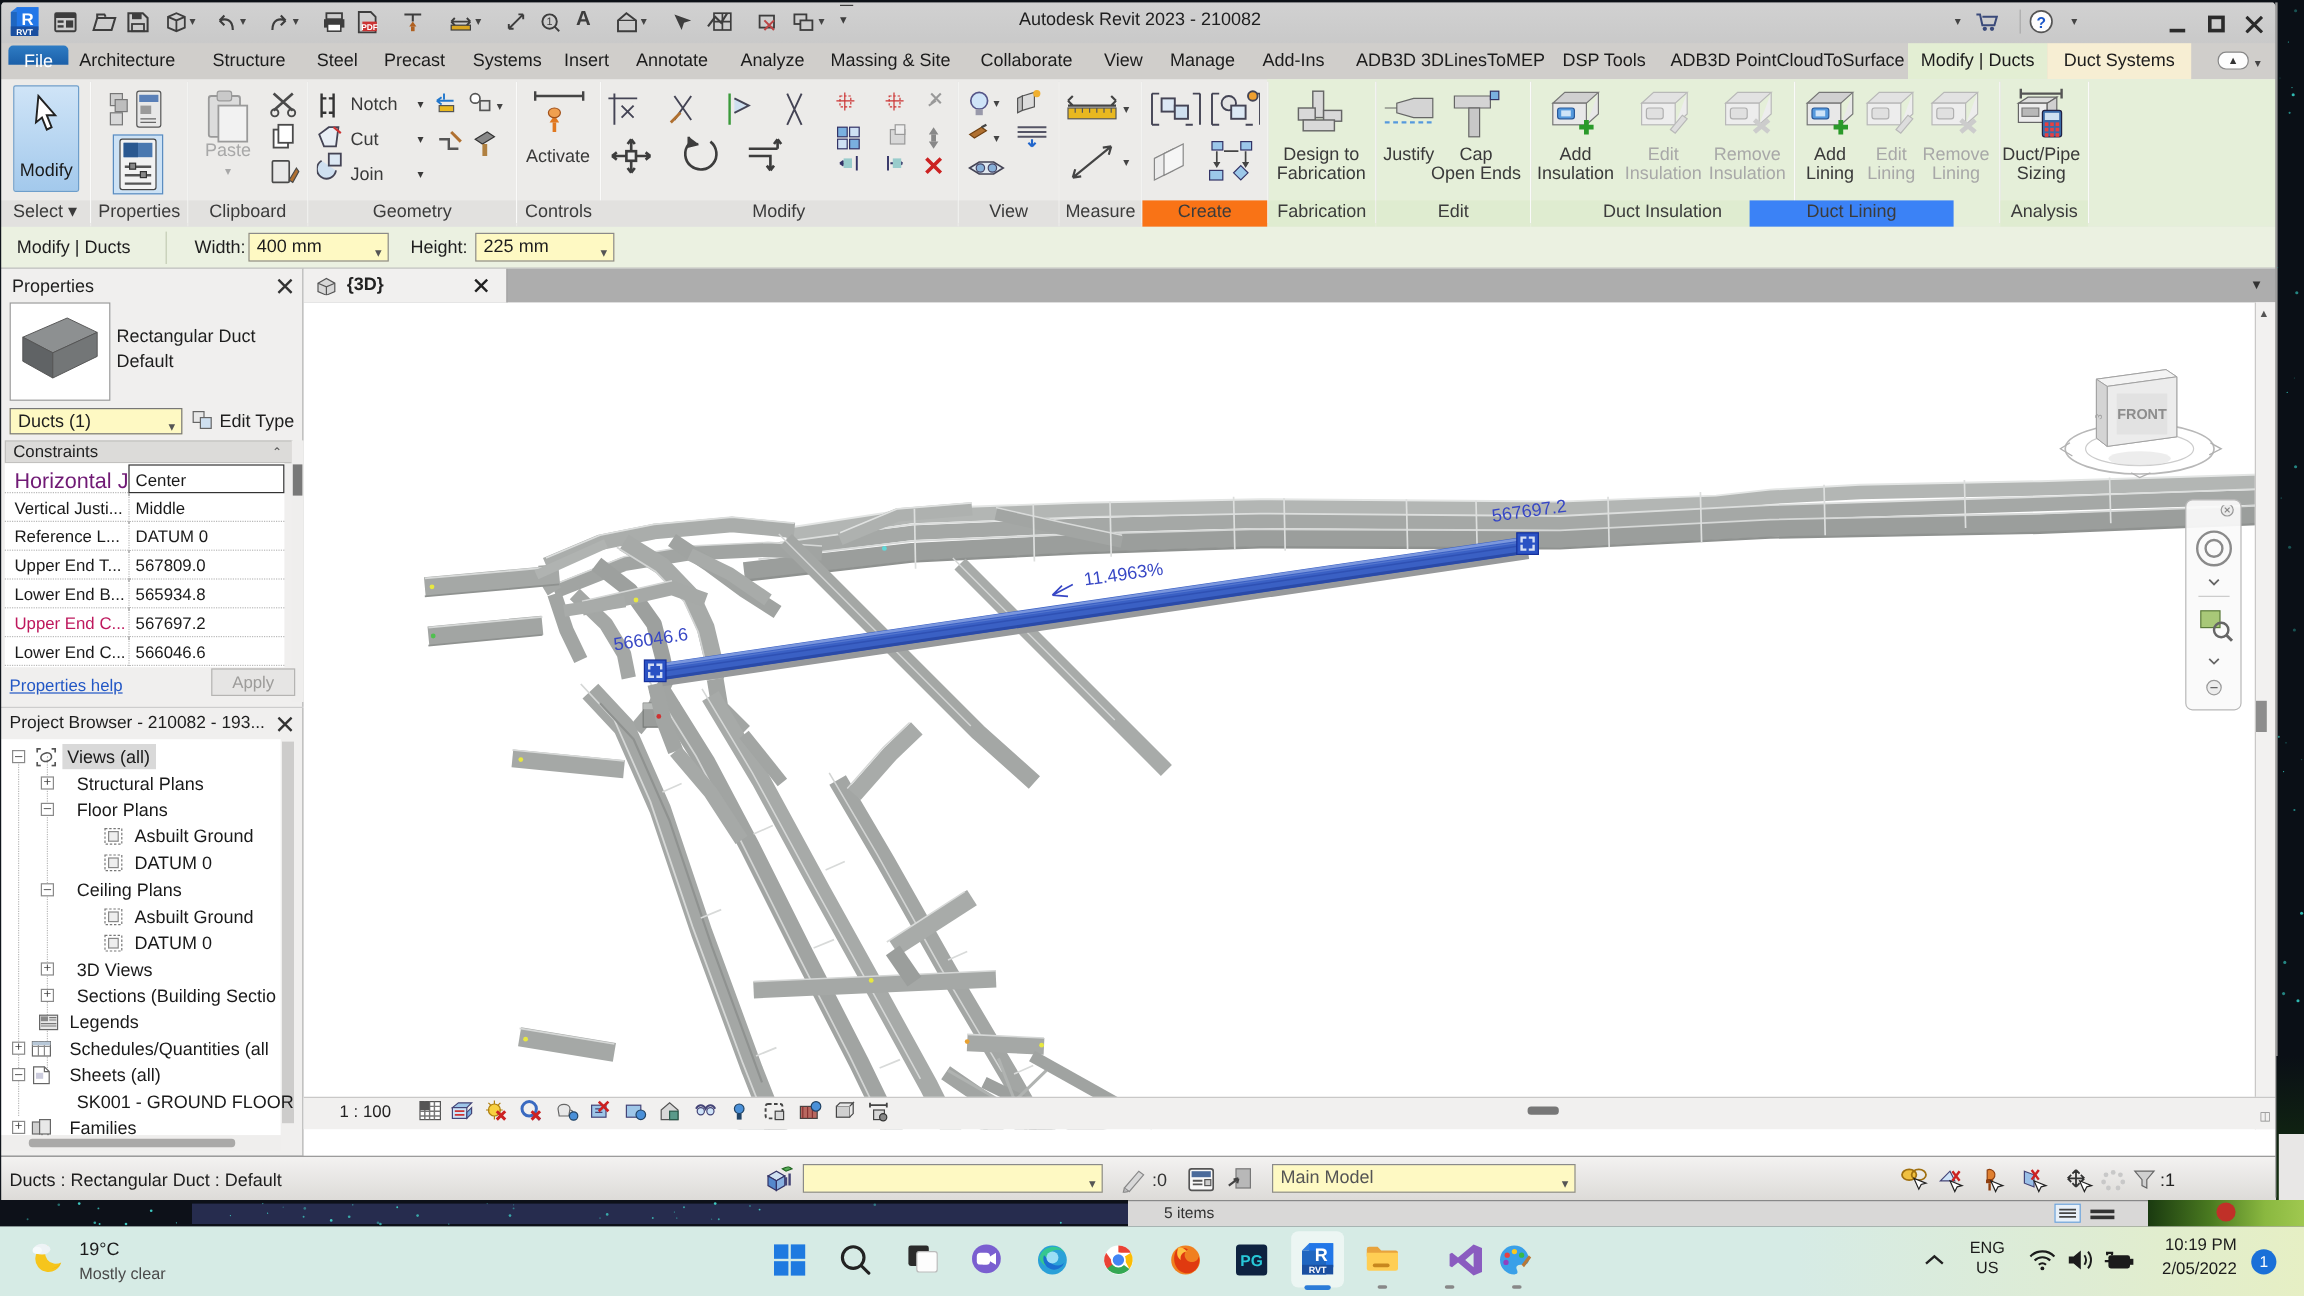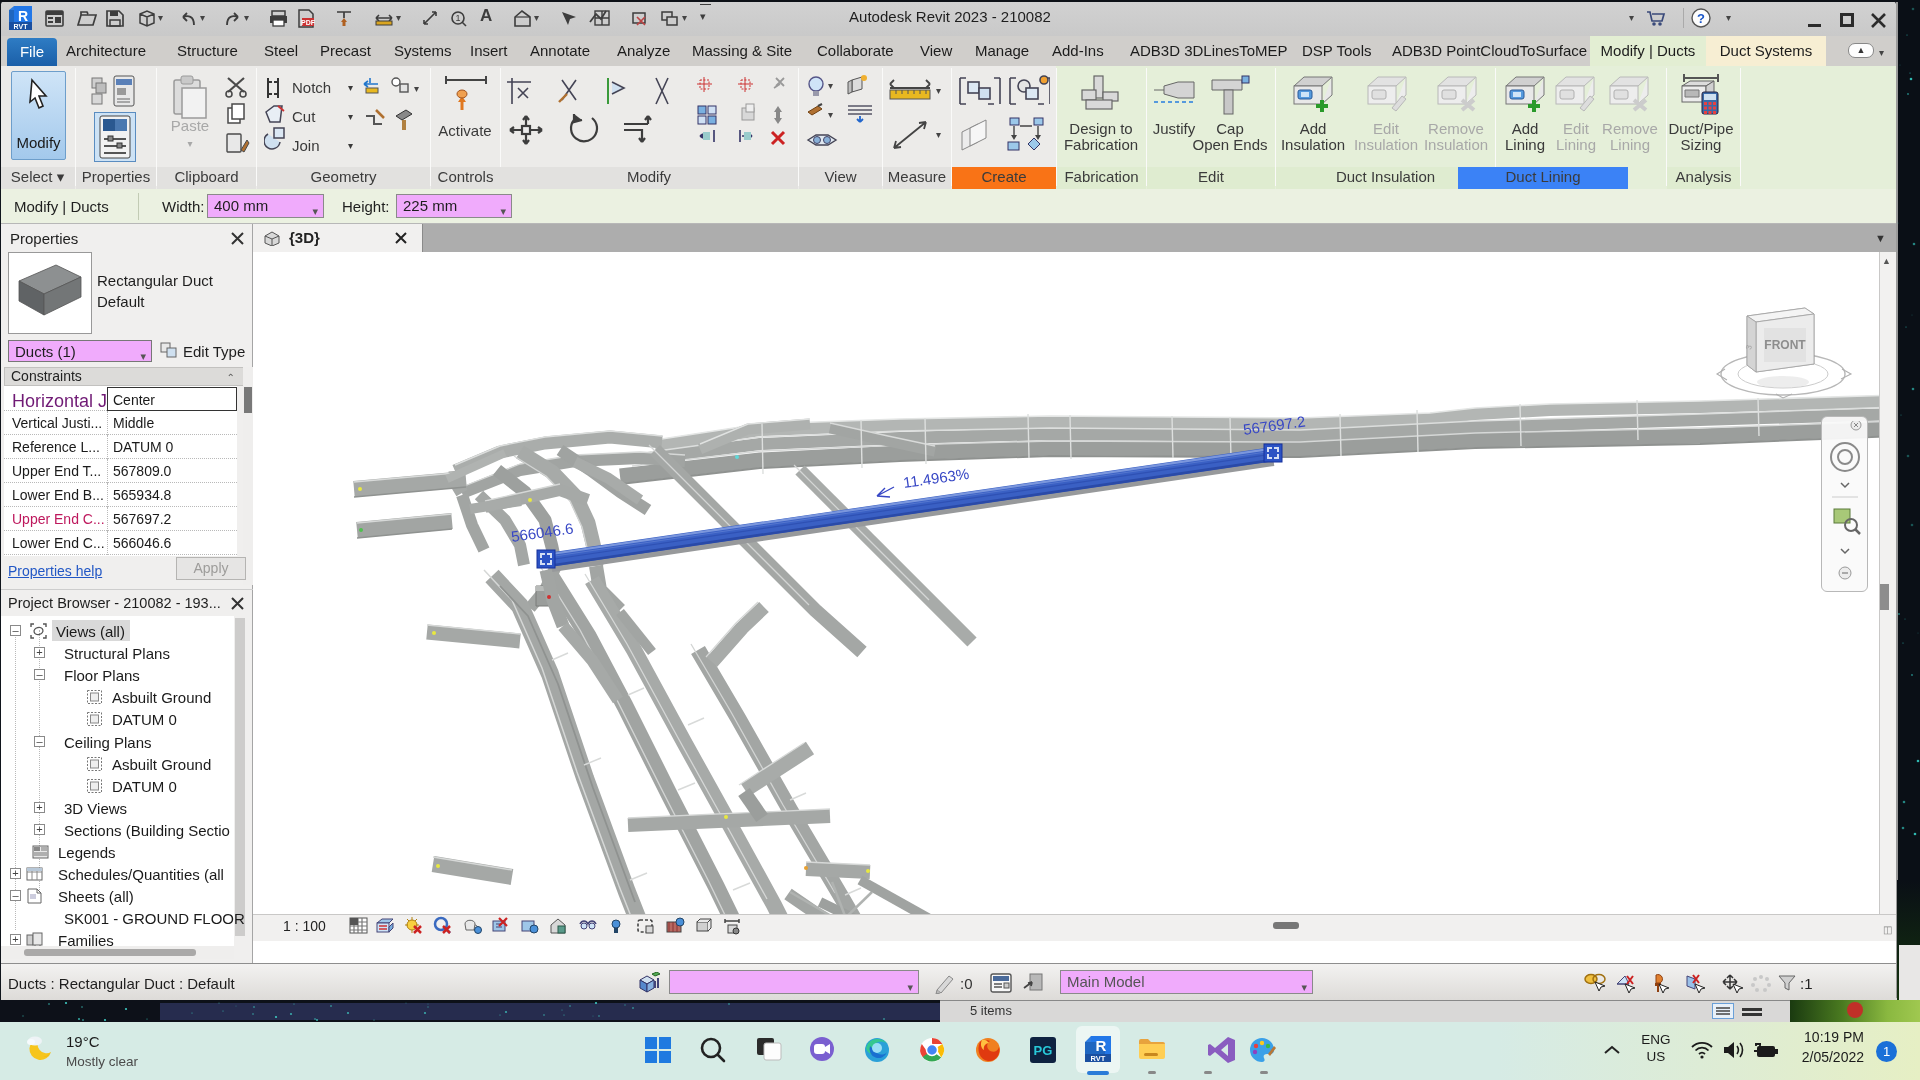--- a/index.html
+++ b/index.html
@@ -9,21 +9,21 @@
 .ticon{position:absolute;top:8px;height:20px;color:#3c3c3c;font-size:15px}
 #tabrow{position:absolute;left:0;top:36px;width:1897px;height:30px;background:#d0cecb;font-size:15px;color:#1c1c1c}
 .rtab{position:absolute;top:0;height:30px;line-height:30px;white-space:nowrap}
 #ribbon{position:absolute;left:0;top:66px;width:1897px;height:123px;background:#ecebe9}
 .rib-green{position:absolute;background:#e5efd9}
 .plabel{position:absolute;top:101px;height:22px;line-height:20px;font-size:15px;color:#3b3b3b;text-align:center}
 .psep{position:absolute;top:2px;width:1px;height:118px;background:#cfcecc;border-right:1px solid #fafaf9}
 .rtext{position:absolute;font-size:15px;color:#3a3a3a;text-align:center;line-height:16px}
 .gray{color:#a8a8a8}
 #optbar{position:absolute;left:0;top:189px;width:1897px;height:35px;background:#ebf1e1;border-bottom:1px solid #b7b7b7;font-size:15px;color:#1e1e1e}
-.combo{position:absolute;background:#f0abfc;border:1px solid #8a8a8a;font-size:15px;color:#1e1e1e;line-height:22px;padding-left:6px}
+.combo{position:absolute;background:#fef9c3;border:1px solid #8a8a8a;font-size:15px;color:#1e1e1e;line-height:22px;padding-left:6px}
 .combo .arr{position:absolute;right:5px;top:0;color:#555;font-size:11px}
 #props{position:absolute;left:0;top:224px;width:253px;height:365px;background:#f0efee;border-right:1px solid #a5a5a5}
 #pbrowser{position:absolute;left:0;top:590px;width:253px;height:373px;background:#f0efee;border-right:1px solid #a5a5a5}
 #statusbar{position:absolute;left:0;top:963px;width:1897px;height:37px;background:linear-gradient(#f3f2f1,#dddbd8);border-top:1px solid #8e8e8e;font-size:15px;color:#1e1e1e}
 #canvas{position:absolute;left:253px;top:224px;width:1644px;height:739px;background:#fff}
 #tabstrip{position:absolute;left:0;top:0;width:1644px;height:28px;background:#adadad}
 #taskbar{position:absolute;left:0;top:1022px;width:1920px;height:58px;background:linear-gradient(90deg,#d6ebe5 0%,#d6ebe5 78%,#deecd4 90%,#e6efc4 100%)}
 .tbicon{position:absolute;top:1034px;width:32px;height:32px}
 .treerow{position:absolute;left:0;height:23px;font-size:15px;color:#1a1a1a;white-space:nowrap;line-height:23px}
 .pm{position:absolute;width:11px;height:11px;border:1px solid #8a8a8a;background:#fff;font-size:11px;line-height:9px;text-align:center;color:#444}
@@ -132,21 +132,21 @@
         <text x="10" y="15" font-size="13" font-weight="bold" fill="#1a56c8" text-anchor="middle">?</text>
       </svg>
 <div class="ticon" style="left:1726px;top:12px;font-size:10px;color:#444">▾</div>
 <div class="abs" style="left:1808px;top:24px;width:13px;height:3px;background:#2b2b2b"></div>
 <div class="abs" style="left:1840px;top:13px;width:14px;height:14px;border:3px solid #2b2b2b"></div>
 <svg class="abs" style="left:1871px;top:13px" width="15" height="15">
         <path d="M1 1 L14 14 M14 1 L1 14" stroke="#2b2b2b" stroke-width="2.6"></path>
       </svg>
 </div>
 <div id="tabrow">
-<div class="abs" style="left:7px;top:2px;width:50px;height:28px;background:linear-gradient(#2e7cc4,#1b5fa8);border-radius:4px 4px 0 0;color:#fff;text-align:center;line-height:28px;font-size:15px">File</div>
+<div class="abs" style="left:7px;top:2px;width:50px;height:16px;background:linear-gradient(#2e7cc4,#1b5fa8);border-radius:4px 4px 0 0;color:#fff;text-align:center;line-height:28px;font-size:15px">File</div>
 <div class="rtab" style="left:66px">Architecture</div>
 <div class="rtab" style="left:177px">Structure</div>
 <div class="rtab" style="left:264px">Steel</div>
 <div class="rtab" style="left:320px">Precast</div>
 <div class="rtab" style="left:394px">Systems</div>
 <div class="rtab" style="left:470px">Insert</div>
 <div class="rtab" style="left:530px">Annotate</div>
 <div class="rtab" style="left:617px">Analyze</div>
 <div class="rtab" style="left:692px">Massing &amp; Site</div>
 <div class="rtab" style="left:817px">Collaborate</div>

